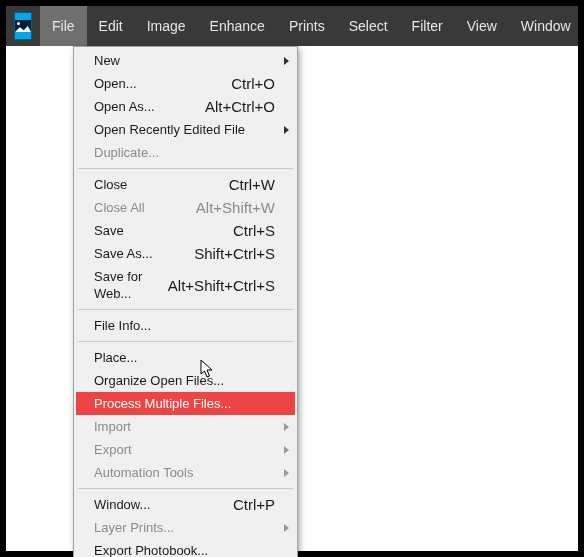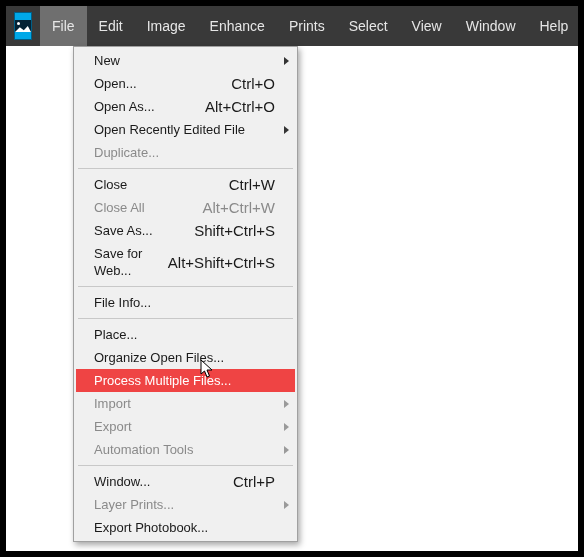--- a/index.html
+++ b/index.html
@@ -148,20 +148,21 @@
     <div class="menubar">
       <div class="app-icon">
         <div class="app-icon-inner"></div>
       </div>
       <div class="menu-item active">File</div>
       <div class="menu-item">Edit</div>
       <div class="menu-item">Image</div>
       <div class="menu-item">Enhance</div>
       <div class="menu-item">Prints</div>
       <div class="menu-item">Select</div>
+      <div class="menu-item">Filter</div>
       <div class="menu-item">View</div>
       <div class="menu-item">Window</div>
       <div class="menu-item">Help</div>
     </div>
 
     <div class="canvas-bg"></div>
 
     <div class="dropdown" id="file-dropdown">
         <div class="dd-item">
           <span>New</span>
@@ -182,21 +183,25 @@
         <div class="dd-item disabled">
           <span>Duplicate...</span>
         </div>
         <div class="dd-sep"></div>
         <div class="dd-item">
           <span>Close</span>
           <span class="shortcut">Ctrl+W</span>
         </div>
         <div class="dd-item disabled">
           <span>Close All</span>
-          <span class="shortcut">Alt+Ctrl+W</span>
+          <span class="shortcut">Alt+Shift+W</span>
+        </div>
+        <div class="dd-item">
+          <span>Save</span>
+          <span class="shortcut">Ctrl+S</span>
         </div>
         <div class="dd-item">
           <span>Save As...</span>
           <span class="shortcut">Shift+Ctrl+S</span>
         </div>
         <div class="dd-item">
           <span>Save for Web...</span>
           <span class="shortcut">Alt+Shift+Ctrl+S</span>
         </div>
         <div class="dd-sep"></div>

